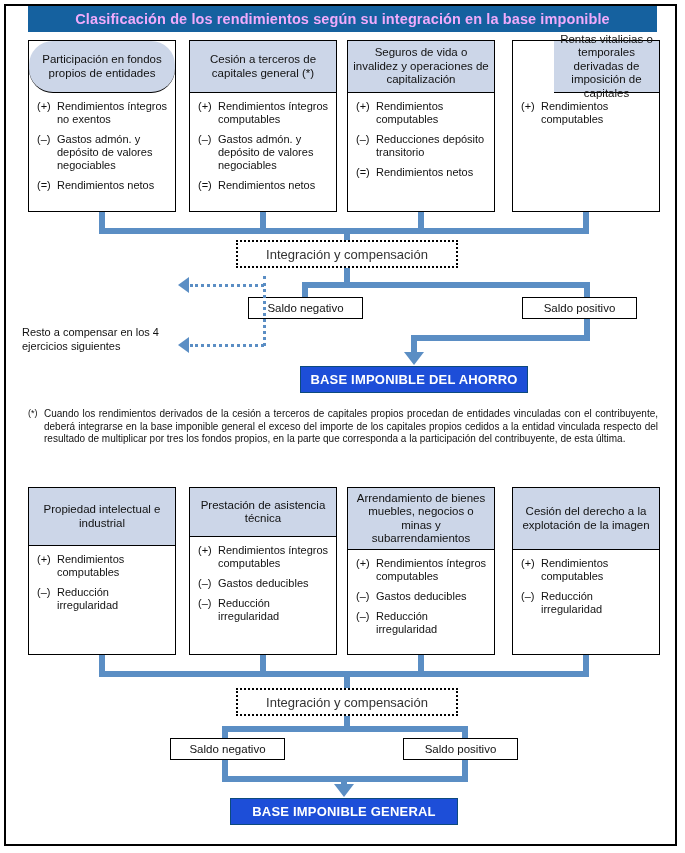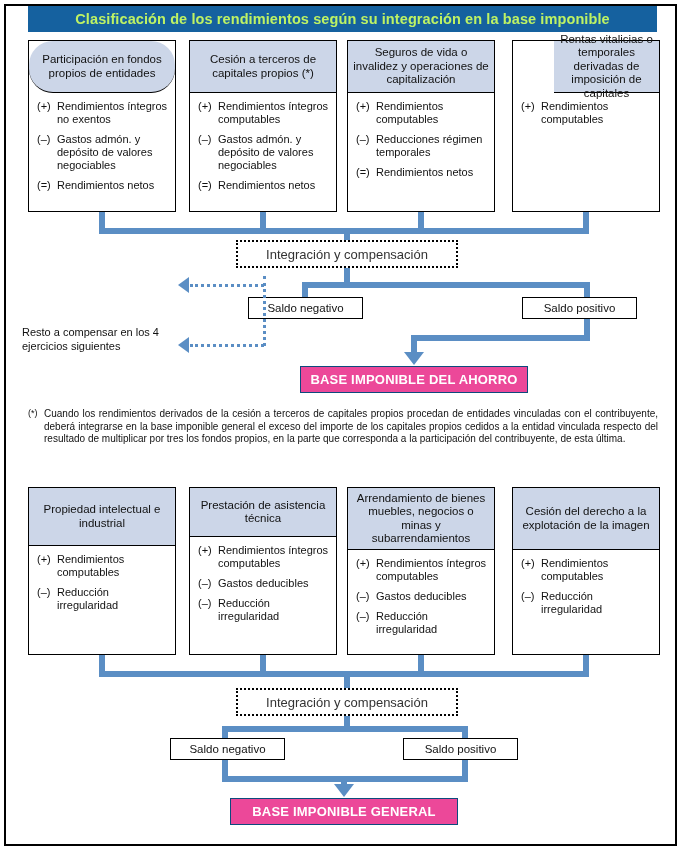--- a/index.html
+++ b/index.html
@@ -2,21 +2,21 @@
 <html><head>
 <meta charset="utf-8">
 <style>
   html,body{margin:0;padding:0;background:#ffffff;}
   body{font-family:"Liberation Sans",sans-serif;}
   #page{position:relative;width:685px;height:853px;background:#ffffff;overflow:hidden;}
   #frame{position:absolute;left:4px;top:4px;width:673px;height:842px;border:2px solid #000;box-sizing:border-box;}
 
   .title-bar{
     position:absolute;left:28px;top:6px;width:629px;height:26px;
-    background:#15619F;color:#bef264;font-weight:bold;font-size:14.5px;
+    background:#15619F;color:#f0abfc;font-weight:bold;font-size:14.5px;
     display:flex;align-items:center;justify-content:center;letter-spacing:.1px;
     box-sizing:border-box;
   }
 
   
   .card{position:absolute;border:1px solid #000;box-sizing:border-box;background:#fff;}
   .card .chead{
     background:#ccd6e8;border-bottom:1px solid #000;
     font-size:11.5px;line-height:13.5px;text-align:center;color:#111;
     display:flex;align-items:center;justify-content:center;padding:5px 4px;box-sizing:border-box;
@@ -36,21 +36,21 @@
 
   .dotted-box{
     position:absolute;border:2px dotted #000;background:#fff;box-sizing:border-box;
     display:flex;align-items:center;justify-content:center;font-size:13px;color:#333;
   }
   .plain-box{
     position:absolute;border:1px solid #000;background:#fff;box-sizing:border-box;
     display:flex;align-items:center;justify-content:center;font-size:11.5px;color:#111;
   }
   .result-box{
-    position:absolute;background:#ec4899;border:1px solid #0d4a7d;box-sizing:border-box;
+    position:absolute;background:#1d4ed8;border:1px solid #0d4a7d;box-sizing:border-box;
     display:flex;align-items:center;justify-content:center;
     color:#fff;font-weight:bold;font-size:13px;letter-spacing:.2px;
   }
   .side-note{position:absolute;font-size:11px;line-height:13.5px;color:#111;}
   .dotted-h{position:absolute;height:0;border-top:3px dotted #5b8ec4;}
   .dotted-v{position:absolute;width:0;border-left:3px dotted #5b8ec4;}
 
   .footnote{position:absolute;font-size:10px;line-height:12.6px;color:#111;text-align:justify;}
   .footnote .fmark{position:absolute;left:0;top:-1px;font-size:9px;}
   .footnote .ftext{display:block;padding-left:16px;}
@@ -75,21 +75,21 @@
         <span class="txt">Gastos admón. y depósito de valores negociables</span>
       </div>
       <div class="bline">
         <span class="sign">(=)</span>
         <span class="txt">Rendimientos netos</span>
       </div>
     </div>
   </div>
 
   <div class="card" style="left:189px;top:40px;width:148px;height:172px;">
-    <div class="chead" style="height:52px;">Cesión a terceros de capitales propios (*)</div>
+    <div class="chead" style="height:52px;">Cesión a terceros de capitales general (*)</div>
     <div class="cbody">
       <div class="bline">
         <span class="sign">(+)</span>
         <span class="txt">Rendimientos íntegros computables</span>
       </div>
       <div class="bline">
         <span class="sign">(–)</span>
         <span class="txt">Gastos admón. y depósito de valores negociables</span>
       </div>
       <div class="bline">
@@ -101,21 +101,21 @@
 
   <div class="card" style="left:347px;top:40px;width:148px;height:172px;">
     <div class="chead" style="height:52px;">Seguros de vida o invalidez y operaciones de capitalización</div>
     <div class="cbody">
       <div class="bline">
         <span class="sign">(+)</span>
         <span class="txt">Rendimientos computables</span>
       </div>
       <div class="bline">
         <span class="sign">(–)</span>
-        <span class="txt">Reducciones régimen temporales</span>
+        <span class="txt">Reducciones depósito transitorio</span>
       </div>
       <div class="bline">
         <span class="sign">(=)</span>
         <span class="txt">Rendimientos netos</span>
       </div>
     </div>
   </div>
 
   <div class="card" style="left:512px;top:40px;width:148px;height:172px;">
     <div class="chead" style="height:52px;margin-left:41px;">Rentas vitalicias o temporales derivadas de imposición de capitales</div>

